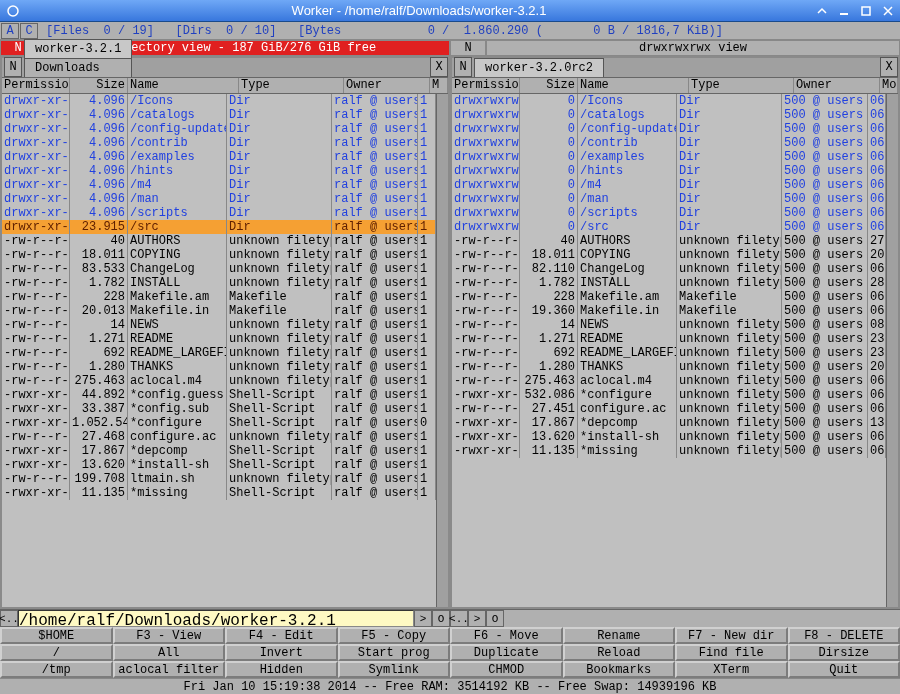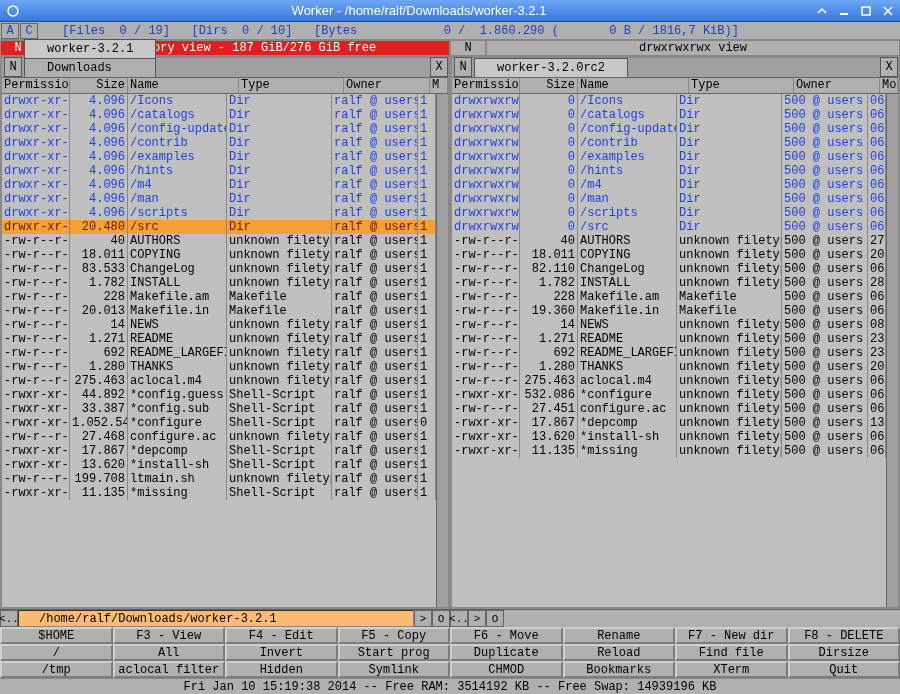--- a/index.html
+++ b/index.html
@@ -32,21 +32,21 @@
     align-items:center;
     background:#b0b0b0;
     border-bottom:1px solid #888;
   }
   .ti-btn {
     width: 18px; height: 16px; margin-left: 1px;
     border: 1px solid #666; background: #b0b0b0;
     display:flex;align-items:center;justify-content:center;
     color:#2040c0;
   }
-  .ti-text { margin-left: 24px; white-space:pre;}
+  .ti-text { margin-left: 8px; white-space:pre;}
   .headersrow {
     height: 16px;
     display:flex;
   }
   .headersrow .cell {
     display:flex;align-items:center;justify-content:center;
     font-size:12px;
   }
   .hdr-red {
     background:#e02020; color:#fff;
@@ -76,21 +76,21 @@
     display:flex;
     align-items:flex-end;
     background:#a0a0a0;
     border-bottom:1px solid #666;
     padding-left:2px;
   }
   .tab {
     border:1px solid #555;
     border-bottom:none;
     background:#b0b0b0;
-    padding:2px 22px;
+    padding:2px 10px;
     font-size:12px;
     margin-right:2px;
     color:#000;
   }
   .tab.active { background:#c8c8c8; }
   .tab-n {
     width:18px;text-align:center;
     border:1px solid #555;
     background:#b0b0b0;
     font-size:12px;
@@ -154,25 +154,25 @@
   }
   .pathrow .pbtn {
     width:18px; border:1px solid #666;
     display:flex;align-items:center;justify-content:center;
     background:#b0b0b0;
     font-size:11px;
   }
   .pathrow .pathbox {
     flex:1;
     border:1px inset #888;
-    background:#fdba74;
-    padding:1px 20px;
+    background:#fef9c3;
+    padding:1px 0;
     overflow:hidden;
     white-space:nowrap;
-    font-size:12px;
+    font-size:16px;
   }
   .fkeys {
     display:grid;
     grid-template-columns: repeat(8, 1fr);
     background:#b0b0b0;
   }
   .fkey {
     border:2px outset #d0d0d0;
     background:#b0b0b0;
     text-align:center;
@@ -325,21 +325,21 @@
           <div class="filerow dir">
             <div class="c c-perm">drwxr-xr-x</div>
             <div class="c c-size">4.096</div>
             <div class="c c-name">/scripts</div>
             <div class="c c-type">Dir</div>
             <div class="c c-owner">ralf @ users</div>
             <div class="c c-m">1</div>
           </div>
           <div class="filerow dir sel">
             <div class="c c-perm">drwxr-xr-x</div>
-            <div class="c c-size">20.480</div>
+            <div class="c c-size">23.915</div>
             <div class="c c-name">/src</div>
             <div class="c c-type">Dir</div>
             <div class="c c-owner">ralf @ users</div>
             <div class="c c-m">1</div>
           </div>
           <div class="filerow">
             <div class="c c-perm">-rw-r--r--</div>
             <div class="c c-size">40</div>
             <div class="c c-name"> AUTHORS</div>
             <div class="c c-type">unknown filetype</div>

